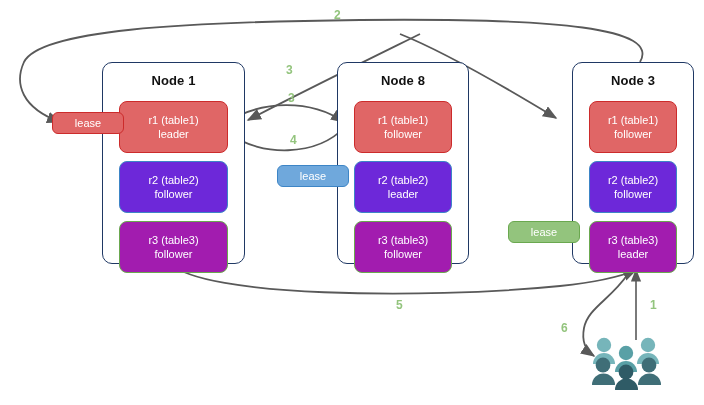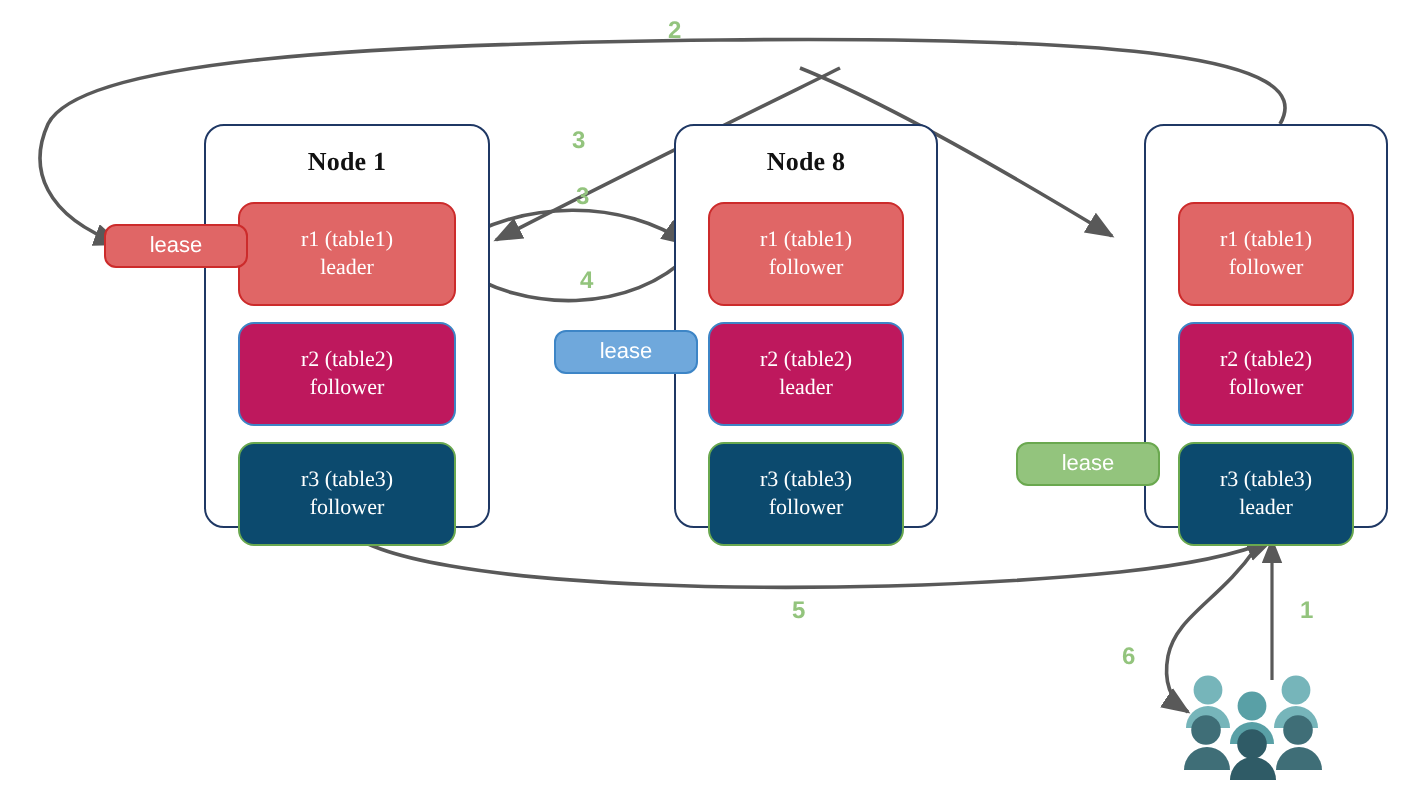--- a/index.html
+++ b/index.html
@@ -2,31 +2,31 @@
 <html><head>
 <meta charset="utf-8">
 <style>
   html,body{margin:0;padding:0;background:#ffffff;}
   body{width:704px;height:405px;overflow:hidden;
        font-family:"Liberation Sans","DejaVu Sans",sans-serif;}
   #canvas{position:relative;width:704px;height:405px;background:#fff;}
 
   
   .node{position:absolute;box-sizing:border-box;
-        border:1.6px solid #1f3864;border-radius:10px;background:#fff;font-family:Liberation Serif, serif;}
+        border:1.6px solid #1f3864;border-radius:10px;background:#fff;}
   .node-title{position:absolute;left:0;right:0;top:10px;text-align:center;
               font-size:13px;font-weight:bold;color:#111;letter-spacing:.1px;}
   .replica{position:absolute;left:16px;right:16px;height:52px;
            border-radius:8px;box-sizing:border-box;
            display:flex;flex-direction:column;align-items:center;
            justify-content:center;color:#ffffff;font-size:11px;line-height:14px;}
   .replica .l1,.replica .l2{display:block;text-align:center;white-space:nowrap;}
   .rep-r1{background:#e06666;border:1.4px solid #cc2b2b;}
-  .rep-r2{background:#be185d;border:1.4px solid #3d85c6;}
-  .rep-r3{background:#0c4a6e;border:1.4px solid #6aa84f;}
+  .rep-r2{background:#6d28d9;border:1.4px solid #3d85c6;}
+  .rep-r3{background:#a21caf;border:1.4px solid #6aa84f;}
 
   
   .lease{position:absolute;box-sizing:border-box;border-radius:6px;
          display:flex;align-items:center;justify-content:center;
          color:#fff;font-size:11px;height:22px;width:72px;}
   .lease-red{background:#e06666;border:1.4px solid #cc2b2b;}
   .lease-blue{background:#6fa8dc;border:1.4px solid #3d85c6;}
   .lease-green{background:#93c47d;border:1.4px solid #6aa84f;}
 
   
@@ -94,20 +94,21 @@
       <span class="l1">r2 (table2)</span>
       <span class="l2">leader</span>
     </div>
     <div class="replica rep-r3" style="top:158px;">
       <span class="l1">r3 (table3)</span>
       <span class="l2">follower</span>
     </div>
   </div>
 
   <div class="node" style="left:572px;top:62px;width:122px;height:202px;">
+    <div class="node-title">Node 3</div>
     <div class="replica rep-r1" style="top:38px;">
       <span class="l1">r1 (table1)</span>
       <span class="l2">follower</span>
     </div>
     <div class="replica rep-r2" style="top:98px;">
       <span class="l1">r2 (table2)</span>
       <span class="l2">follower</span>
     </div>
     <div class="replica rep-r3" style="top:158px;">
       <span class="l1">r3 (table3)</span>

